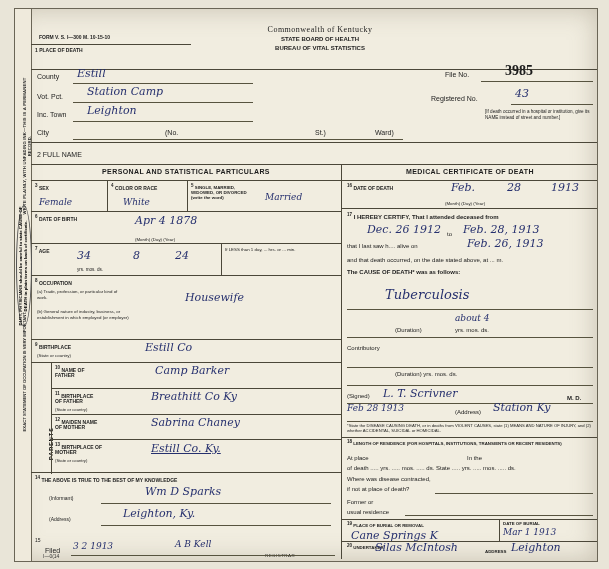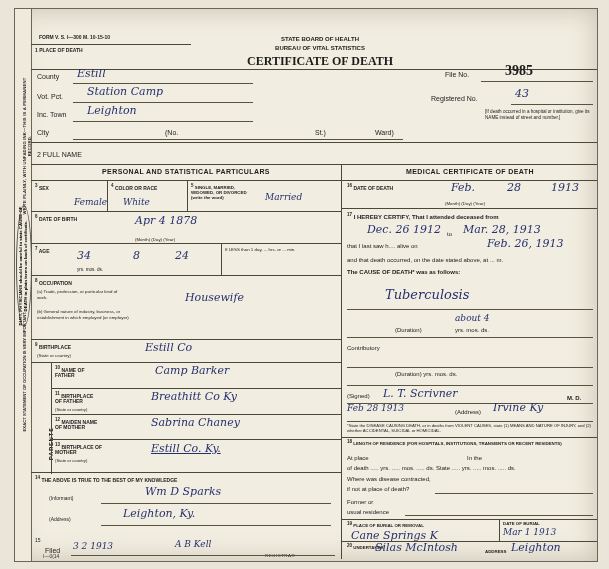--- a/index.html
+++ b/index.html
@@ -39,23 +39,23 @@
   <div class="paper">
 
     <div class="sideband">
       <div class="vt">WRITE PLAINLY, WITH UNFADING INK—THIS IS A PERMANENT RECORD.</div>
       <div class="circle"></div>
       <div class="circ-txt">DUTY, PHYSICIANS should be careful to state CAUSE OF DEATH in plain terms on back of certificate.</div>
       <div class="vt2">EXACT STATEMENT OF OCCUPATION IS VERY IMPORTANT.</div>
     </div>
 
     <div class="cell print tiny b" style="left:24px;top:25px;width:90px;">FORM V. S. I—300 M. 10-15-10</div>
+    <div class="cell print t8 ctr hdr-title" style="left:190px;top:16px;width:230px;font-family:'Liberation Serif',serif;">Commonwealth of Kentucky</div>
     <div class="cell print t6 ctr b" style="left:190px;top:27px;width:230px;">STATE BOARD OF HEALTH</div>
     <div class="cell print t6 ctr b" style="left:190px;top:36px;width:230px;">BUREAU OF VITAL STATISTICS</div>
-    <div class="cell print ctr b" style="left:190px;top:45px;width:230px;font-size:12px;font-family:'Liberation Serif',serif;">CERTIFICATE OF DEATH</div>
 
     <div class="line hs" style="left:16px;top:35px;width:160px;"></div>
     <div class="line hs" style="left:16px;top:60px;width:566px;"></div>
 
     <div class="cell print tiny b" style="left:20px;top:38px;width:150px;">1 PLACE OF DEATH</div>
 
     <div class="cell print t7" style="left:22px;top:64px;">County</div>
     <div class="cell hw hw-md" style="left:62px;top:58px;">Estill</div>
     <div class="bl" style="left:58px;top:74px;width:180px;"></div>
 
@@ -88,21 +88,21 @@
     <div class="cell print t7" style="left:22px;top:142px;">2 FULL NAME</div>
     <div class="line hs" style="left:16px;top:155px;width:566px;"></div>
 
     <div class="line vs" style="left:326px;top:155px;height:395px;"></div>
 
     <div class="cell print b ctr" style="left:18px;top:159px;width:306px;font-size:7px;letter-spacing:.4px;">PERSONAL AND STATISTICAL PARTICULARS</div>
     <div class="cell print b ctr" style="left:330px;top:159px;width:250px;font-size:7px;letter-spacing:.4px;">MEDICAL CERTIFICATE OF DEATH</div>
     <div class="line hs" style="left:16px;top:171px;width:566px;"></div>
 
     <div class="cell print tiny b" style="left:20px;top:174px;"><span class="sup">3</span> <span>SEX</span></div>
-    <div class="cell hw hw-sm" style="left:24px;top:188px;margin-left:35px;">Female</div>
+    <div class="cell hw hw-sm" style="left:24px;top:188px;">Female</div>
 
     <div class="cell print tiny b" style="left:96px;top:174px;"><span class="sup">4</span> <span>COLOR OR RACE</span></div>
     <div class="cell hw hw-sm" style="left:108px;top:188px;font-style:italic;">White</div>
 
     <div class="cell print" style="left:176px;top:174px;width:66px;font-size:4.4px;line-height:5px;font-weight:bold;"><span class="sup">5</span> <span>SINGLE, MARRIED, WIDOWED, OR DIVORCED (write the word)</span></div>
     <div class="cell hw hw-sm" style="left:250px;top:183px;">Married</div>
 
     <div class="line vs" style="left:92px;top:171px;height:31px;"></div>
     <div class="line vs" style="left:172px;top:171px;height:31px;"></div>
     <div class="line hs" style="left:16px;top:202px;width:310px;"></div>
@@ -172,23 +172,23 @@
     <div class="cell print tiny b" style="left:332px;top:174px;"><span class="sup">16</span> <span>DATE OF DEATH</span></div>
     <div class="cell hw hw-md" style="left:436px;top:172px;">Feb.</div>
     <div class="cell hw hw-md" style="left:492px;top:172px;">28</div>
     <div class="cell hw hw-md" style="left:536px;top:172px;">1913</div>
     <div class="cell print" style="left:430px;top:192px;width:150px;font-size:4.4px;">(Month)   (Day)   (Year)</div>
     <div class="line hs" style="left:326px;top:199px;width:256px;"></div>
 
     <div class="cell print t6 b" style="left:332px;top:202px;width:244px;line-height:8px;"><span class="sup">17</span> <span>I HEREBY CERTIFY, That I attended deceased from</span></div>
     <div class="cell hw hw-md" style="left:352px;top:214px;">Dec. 26 1912</div>
     <div class="cell print t6" style="left:432px;top:222px;">to</div>
-    <div class="cell hw hw-md" style="left:448px;top:214px;">Mar. 28, 1913</div>
+    <div class="cell hw hw-md" style="left:448px;top:214px;">Feb. 28, 1913</div>
     <div class="cell print t6" style="left:332px;top:234px;">that I last saw h.... alive on</div>
-    <div class="cell hw hw-md" style="left:452px;top:228px;margin-left:20px;">Feb. 26, 1913</div>
+    <div class="cell hw hw-md" style="left:452px;top:228px;">Feb. 26, 1913</div>
     <div class="cell print t6" style="left:332px;top:248px;width:248px;">and that death occurred, on the date stated above, at ... m.</div>
 
     <div class="cell print t6 b" style="left:332px;top:260px;">The CAUSE OF DEATH* was as follows:</div>
     <div class="cell hw hw-lg" style="left:370px;top:278px;">Tuberculosis</div>
     <div class="bl" style="left:332px;top:300px;width:246px;"></div>
     <div class="cell hw hw-sm" style="left:440px;top:304px;">about 4</div>
     <div class="cell print t6" style="left:380px;top:318px;">(Duration)</div>
     <div class="cell print t6" style="left:440px;top:318px;">yrs.   mos.   ds.</div>
     <div class="bl" style="left:332px;top:328px;width:246px;"></div>
 
@@ -197,21 +197,21 @@
     <div class="cell print t6" style="left:380px;top:362px;">(Duration)   yrs.   mos.   ds.</div>
     <div class="bl" style="left:332px;top:376px;width:246px;"></div>
 
     <div class="cell print t6" style="left:332px;top:384px;">(Signed)</div>
     <div class="cell hw hw-md" style="left:368px;top:378px;">L. T. Scrivner</div>
     <div class="cell print t6 b" style="left:552px;top:386px;">M. D.</div>
     <div class="bl" style="left:332px;top:394px;width:246px;"></div>
 
     <div class="cell hw hw-sm" style="left:332px;top:394px;">Feb 28 1913</div>
     <div class="cell print t6" style="left:440px;top:400px;">(Address)</div>
-    <div class="cell hw hw-md" style="left:478px;top:392px;">Irvine Ky</div>
+    <div class="cell hw hw-md" style="left:478px;top:392px;">Station Ky</div>
     <div class="bl" style="left:332px;top:412px;width:246px;"></div>
 
     <div class="cell print" style="left:332px;top:414px;width:246px;font-size:4.2px;line-height:5.4px;">*State the DISEASE CAUSING DEATH, or in deaths from VIOLENT CAUSES, state (1) MEANS AND NATURE OF INJURY, and (2) whether ACCIDENTAL, SUICIDAL or HOMICIDAL.</div>
     <div class="line hs" style="left:326px;top:428px;width:256px;"></div>
 
     <div class="cell print" style="left:332px;top:430px;width:248px;font-size:4.4px;font-weight:bold;line-height:5.6px;"><span class="sup">18</span> <span>LENGTH OF RESIDENCE (FOR HOSPITALS, INSTITUTIONS, TRANSIENTS OR RECENT RESIDENTS)</span></div>
     <div class="cell print t6" style="left:332px;top:446px;">At place</div>
     <div class="cell print t6" style="left:452px;top:446px;">In the</div>
     <div class="cell print t6" style="left:332px;top:456px;width:250px;">of death ..... yrs. ..... mos. ..... ds.   State ..... yrs. ..... mos. ..... ds.</div>
     <div class="cell print t6" style="left:332px;top:467px;">Where was disease contracted,</div>

